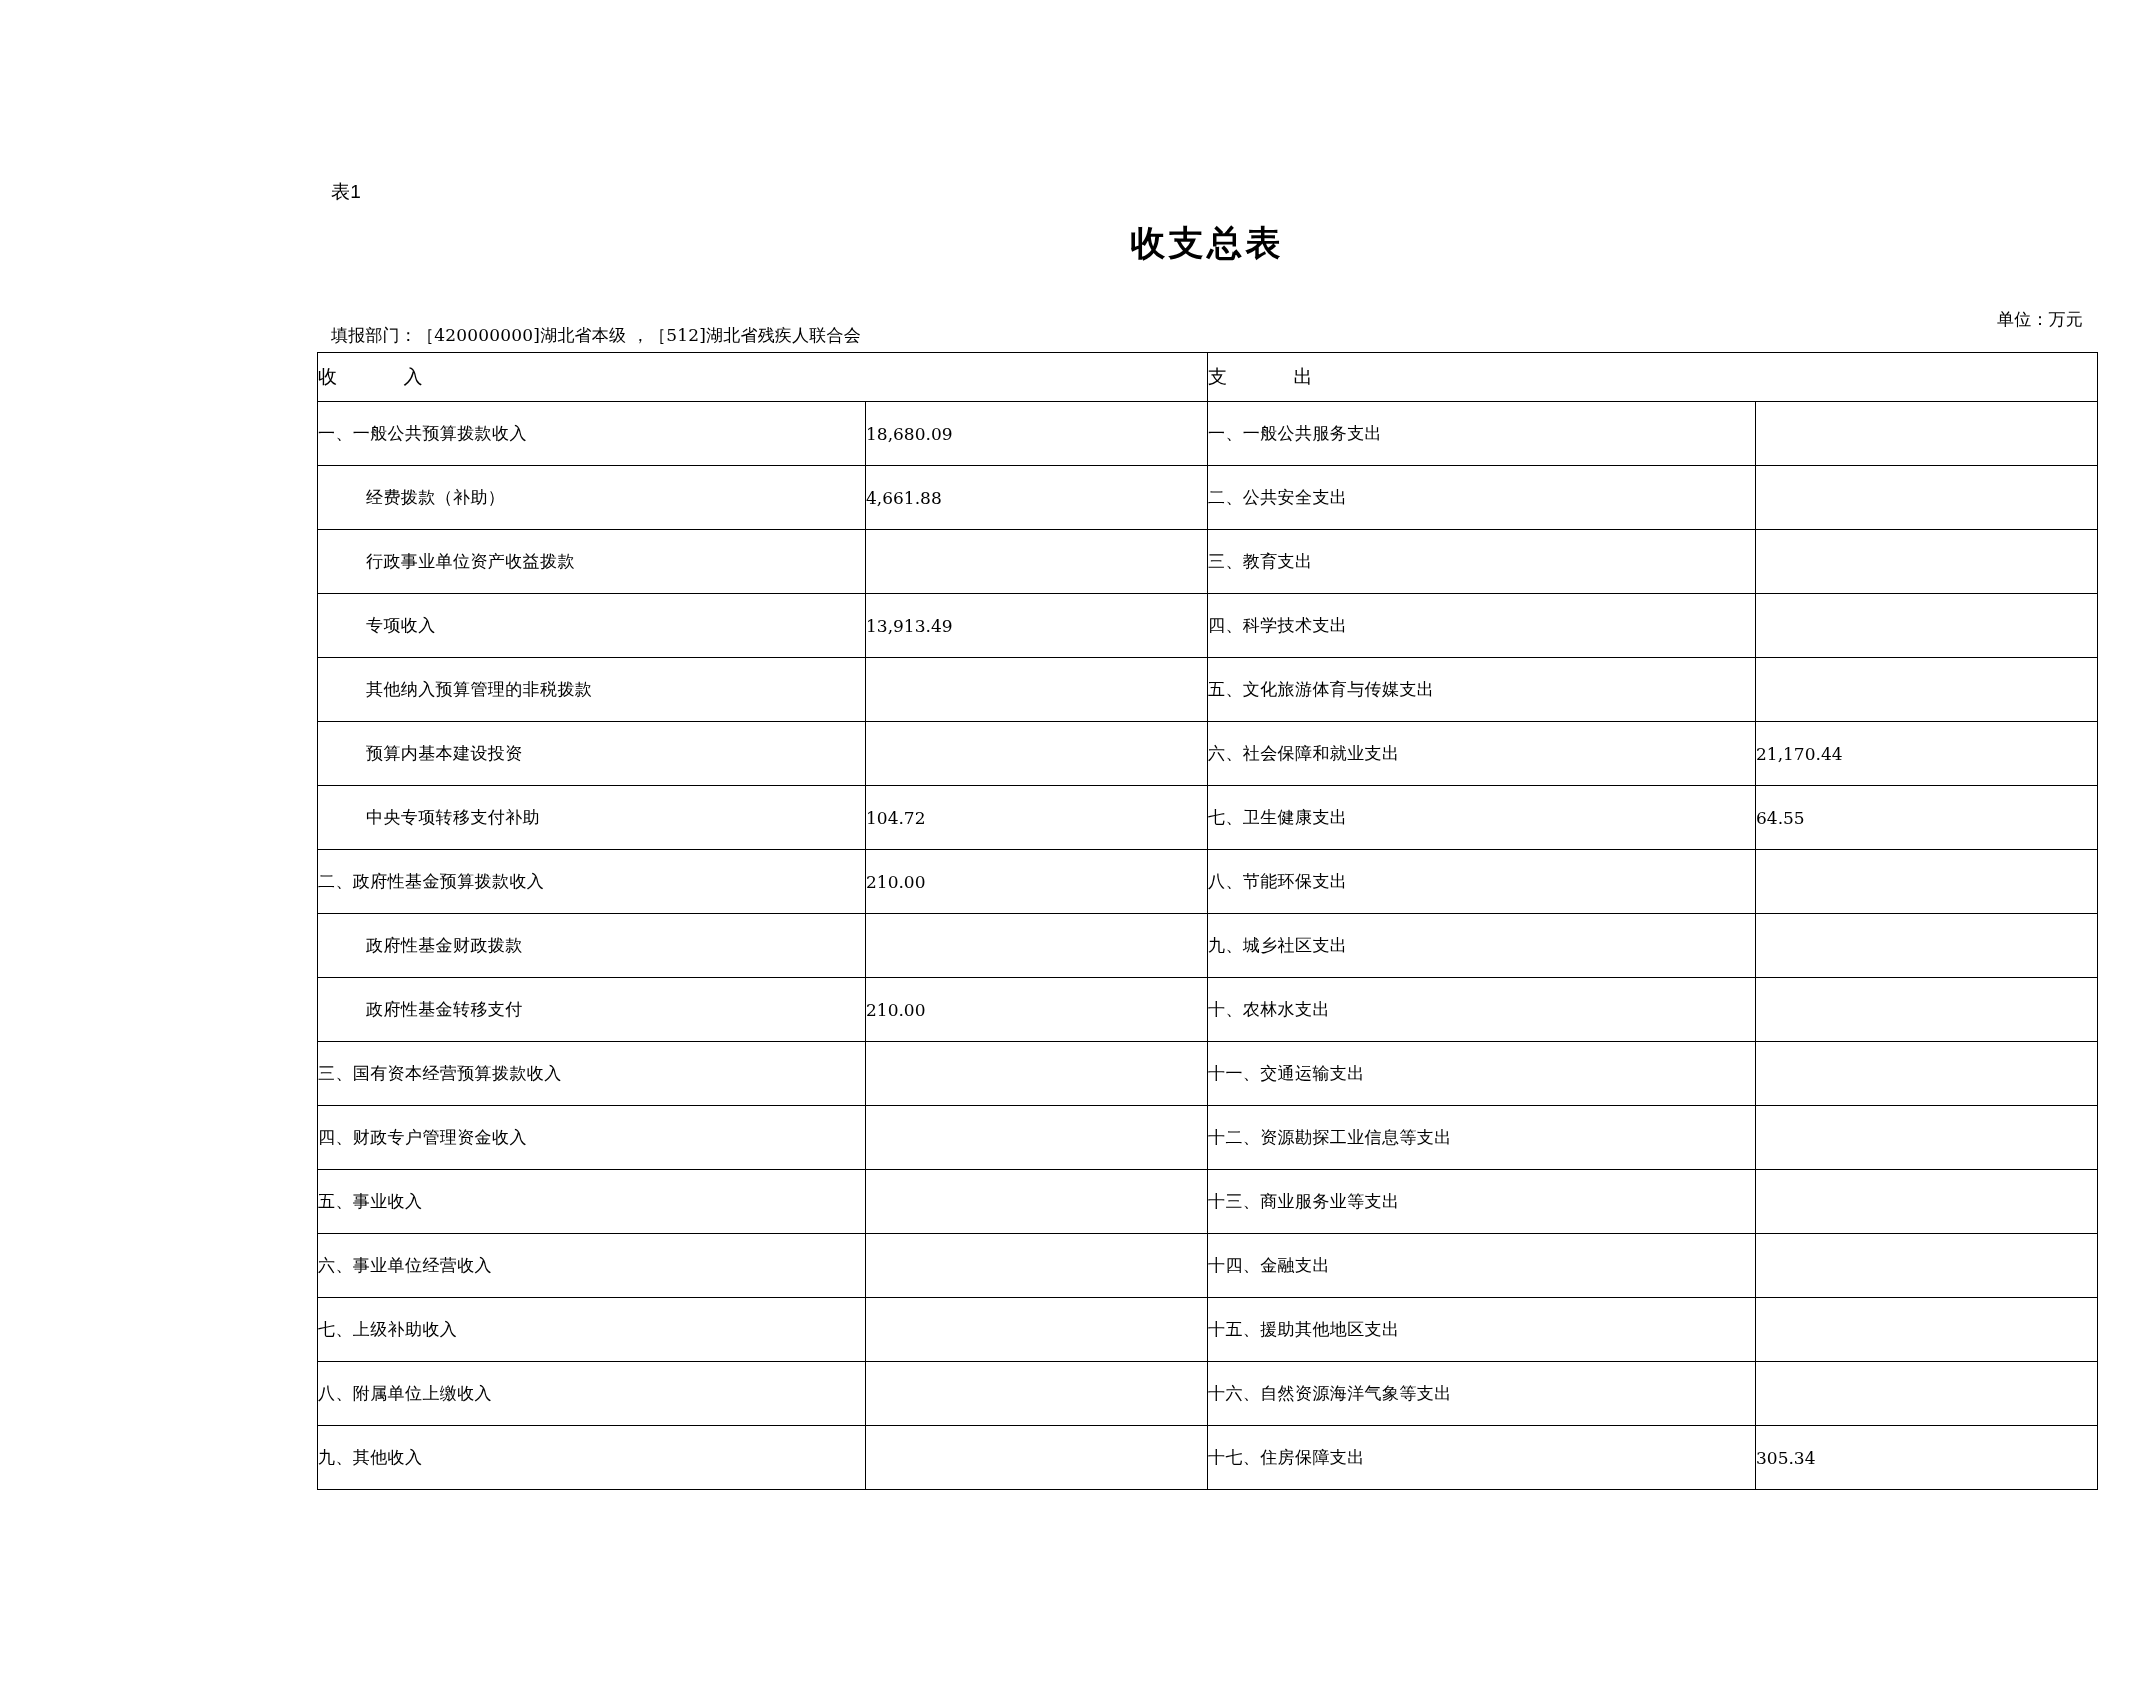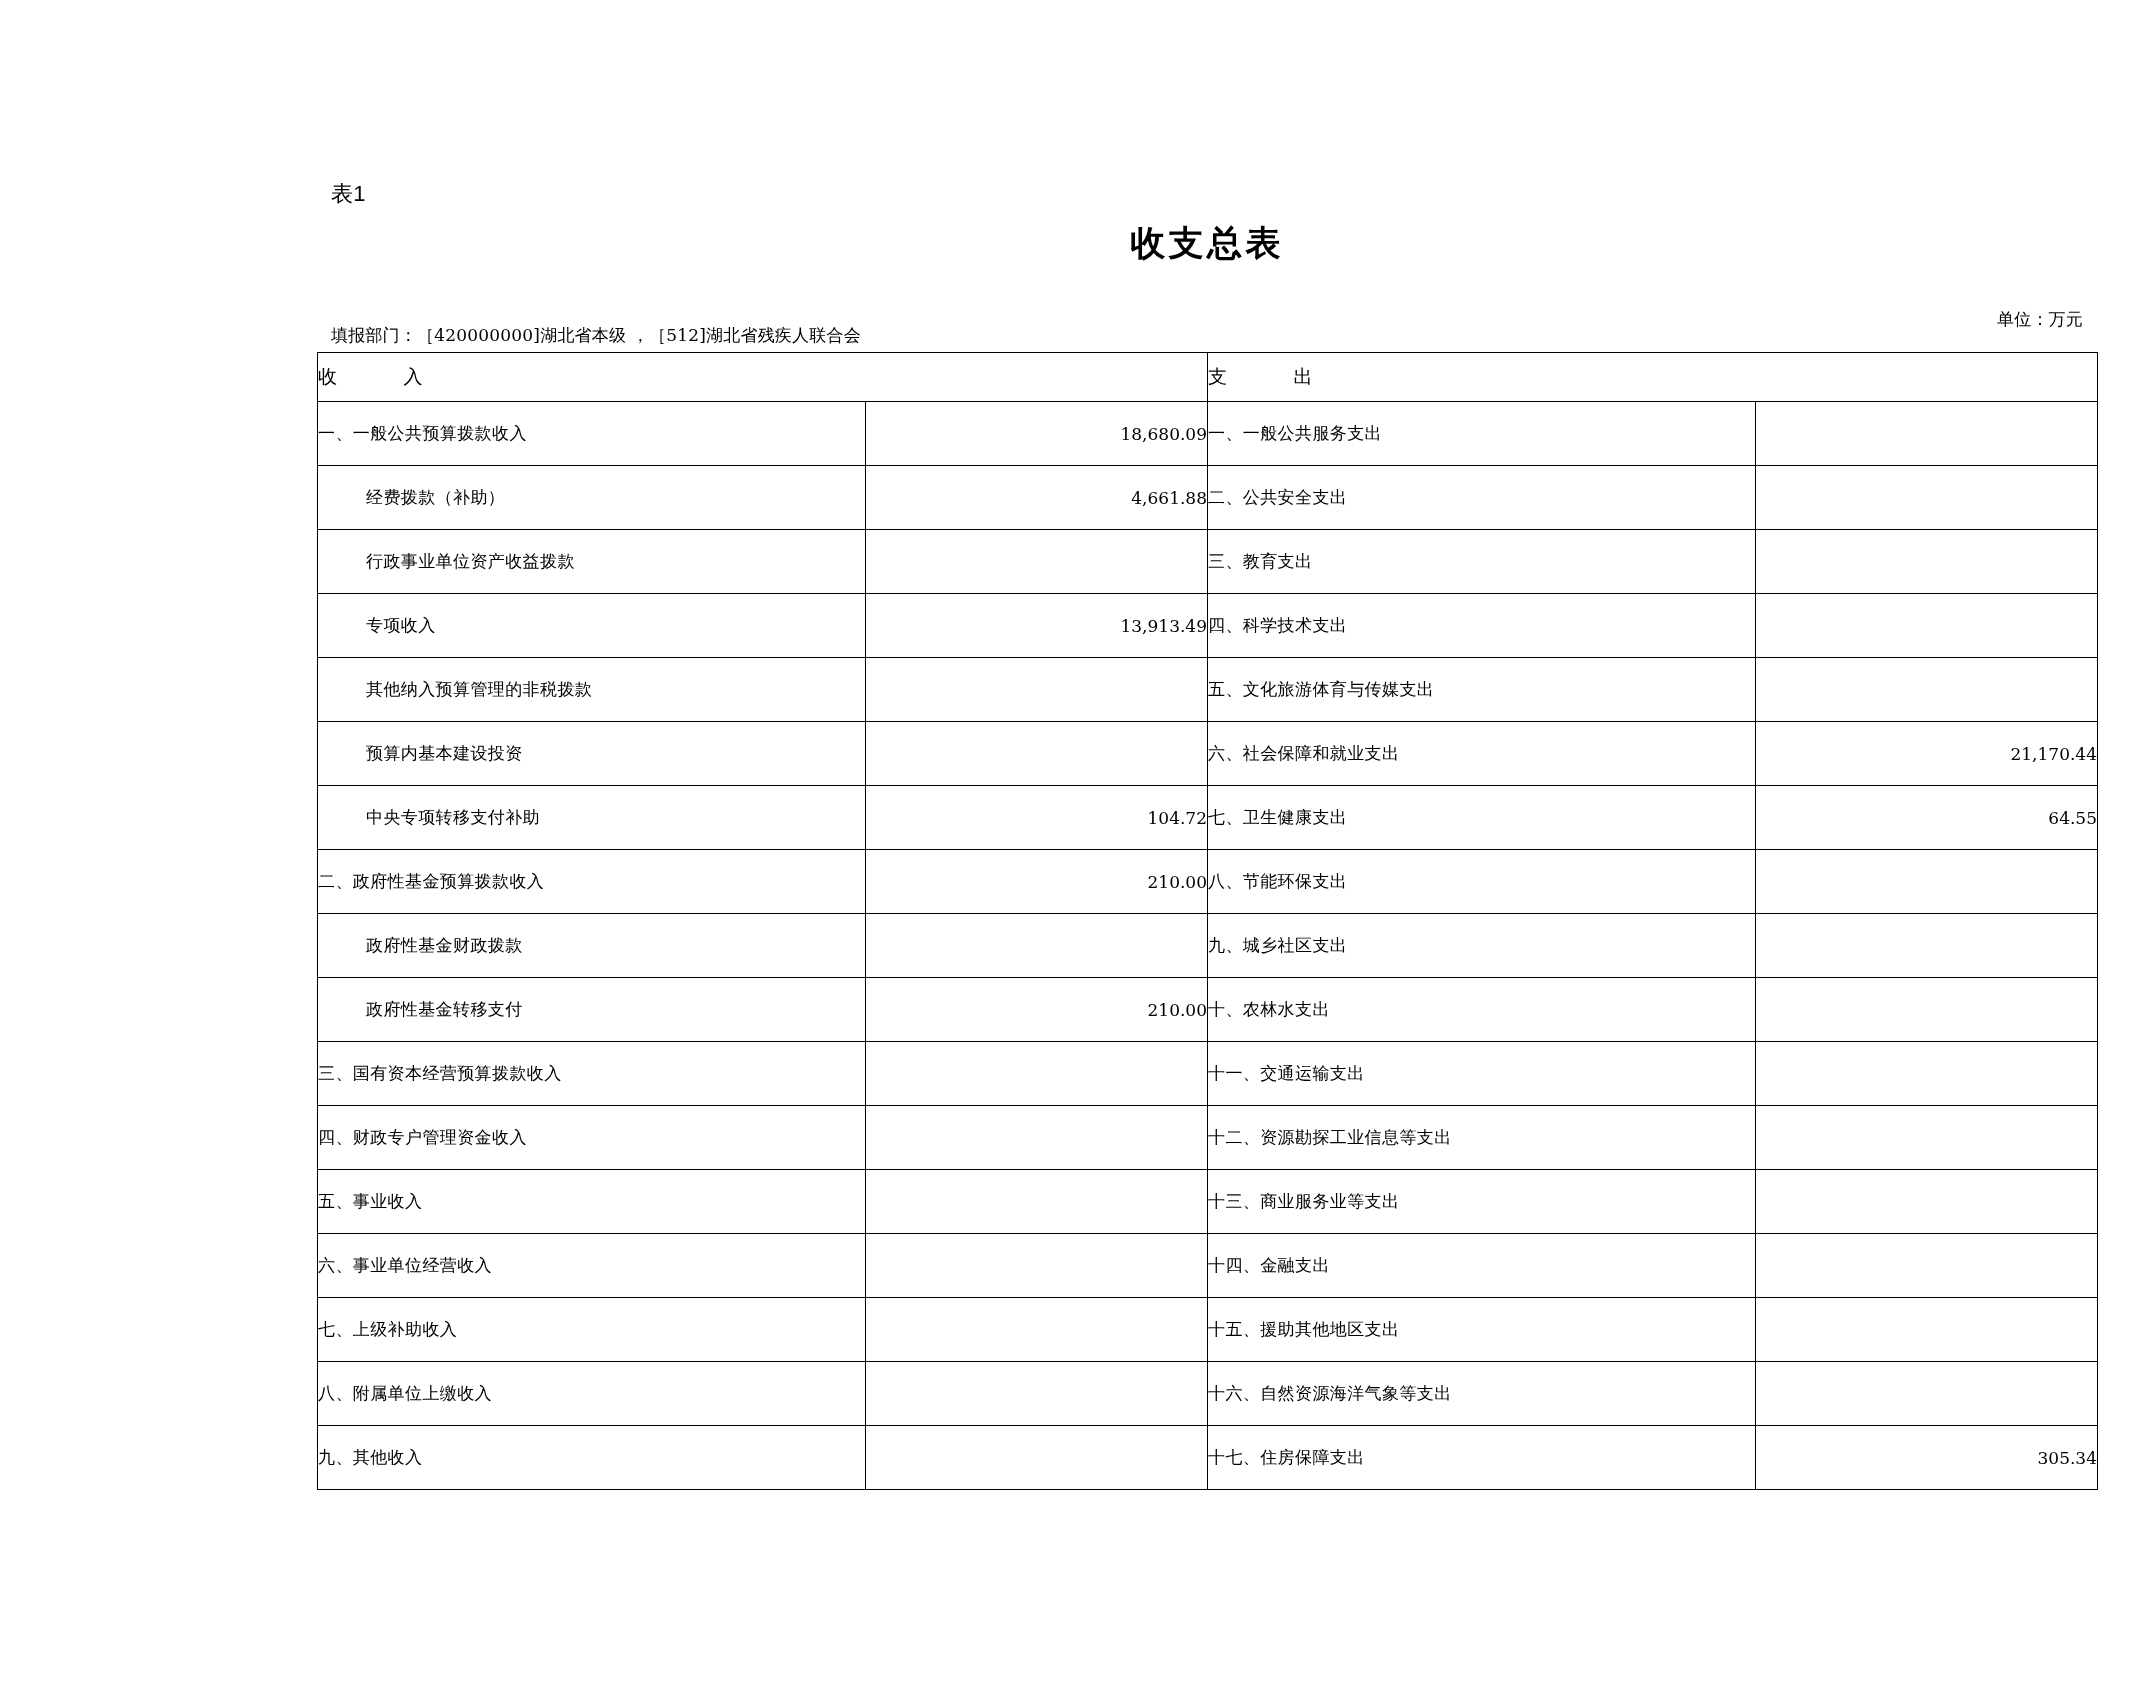--- a/index.html
+++ b/index.html
@@ -18,21 +18,21 @@
     position: relative;
     width: 2414px;
     height: 1707px;
     box-sizing: border-box;
   }
   .sheet-label {
     position: absolute;
     left: 331px;
     top: 179px;
     font-family: "Liberation Sans", "DejaVu Sans", sans-serif;
-    font-size: 22px;
+    font-size: 19px;
     letter-spacing: 0.2px;
   }
   .doc-title {
     position: absolute;
     left: 0;
     right: 0;
     top: 220px;
     text-align: center;
     font-family: "DejaVu Serif", "Liberation Serif", serif;
     font-weight: bold;
@@ -103,21 +103,20 @@
     padding-left: 17px;
     font-size: 17px;
     letter-spacing: 0.4px;
     font-family: Liberation Mono, monospace;
     white-space: nowrap;
   }
   .cell-item.indent {
     padding-left: 48px;
   }
   .cell-num {
-    text-align: right;
     padding-right: 11.2px;
     font-family: "DejaVu Serif", "Liberation Serif", serif;
     font-size: 17px;
     white-space: nowrap;
   }
 </style>
 </head>
 <body>
 
 <div class="page">

